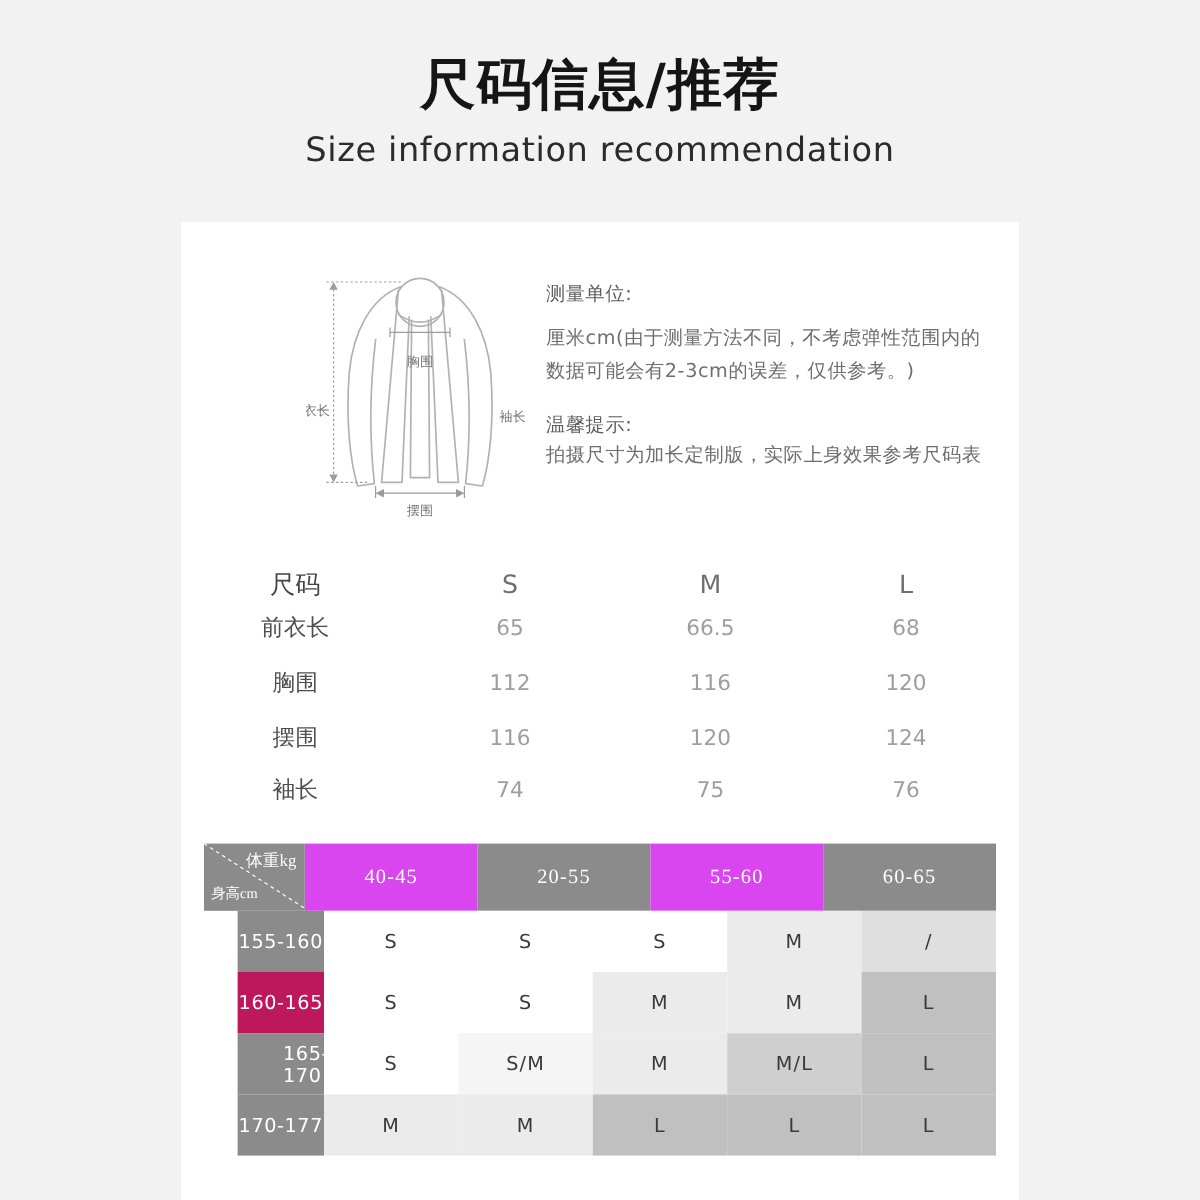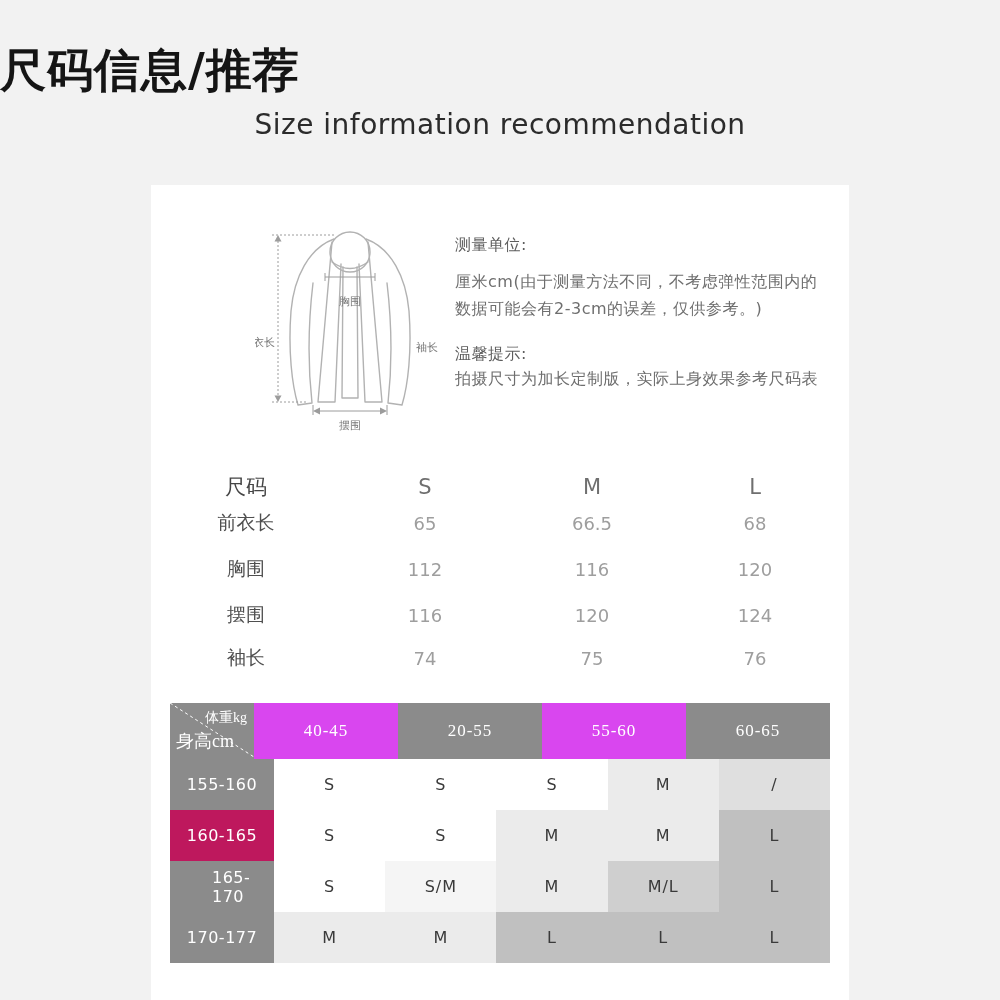--- a/index.html
+++ b/index.html
@@ -1,19 +1,19 @@
 <!DOCTYPE html>
 <html><head>
 <meta charset="utf-8">
 <style>
   * { margin:0; padding:0; box-sizing:border-box; }
   html,body { background:#f2f2f2; }
   .page { position:relative; width:1000px; height:1000px; background:#f2f2f2;
           font-family:"DejaVu Sans","Liberation Sans",sans-serif; overflow:hidden; }
-  .title { position:absolute; left:0; top:40px; width:100%; text-align:left;
+  .title { position:absolute; left:0; top:40px; width:100%; text-align:center;
            font-size:46px; font-weight:700; color:#151515; letter-spacing:1px; }
   .subtitle { position:absolute; left:0; top:108px; width:100%; text-align:center;
               font-size:28px; font-weight:400; color:#2b2b2b; letter-spacing:0.5px; }
   .card { position:absolute; left:151px; top:185px; width:698px; height:815px; background:#ffffff; }
 
   
   .sketch { position:absolute; left:104px; top:30px; width:190px; height:220px; }
   .sketch .outline { stroke:#b2b2b2; fill:none; stroke-width:1.4; stroke-linecap:round; stroke-linejoin:round; }
   .sketch .meas { stroke:#9c9c9c; fill:none; stroke-width:1; }
   .sketch .meas-dash { stroke:#9c9c9c; fill:none; stroke-width:1; stroke-dasharray:2 2; }
@@ -38,26 +38,26 @@
   .st-r1 { top:324px; } .st-r2 { top:370px; } .st-r3 { top:416px; } .st-r4 { top:459px; }
   .st-label { font-size:19px; color:#4f4f4f; }
   .st-val { font-size:18px; color:#9e9e9e; }
 
   
   .matrix { position:absolute; left:19px; top:518px; width:660px; }
   .mx-header { display:flex; height:56px;font-family:Liberation Serif, serif; }
   .mx-corner { position:relative; width:84px; flex:none; }
   .mx-corner svg { position:absolute; left:0; top:0; }
   .mx-corner-top { position:absolute; top:6px; right:7px; color:#ffffff; font-size:14px; }
-  .mx-corner-bottom { position:absolute; bottom:6px; left:6px; color:#ffffff; font-size:18px;margin-top:36px; }
+  .mx-corner-bottom { position:absolute; bottom:6px; left:6px; color:#ffffff; font-size:12px;margin-top:36px; }
   .mx-col { flex:1; display:flex; align-items:center; justify-content:center;
             color:#ffffff; font-size:17px; letter-spacing:1px; }
   .mx-row { display:flex; height:51px; }
-  .mx-rowlabel { width:104px; flex:none; color:#ffffff; display:flex; align-items:center;
-                 justify-content:center; font-size:16px; letter-spacing:0.5px; }
+  .mx-rowlabel { width:72px; flex:none; color:#ffffff; display:flex; align-items:center;
+                 justify-content:center; font-size:16px; letter-spacing:0.5px;margin-left:28px; }
   .mx-cell { flex:1; display:flex; align-items:center; justify-content:center;
              font-size:16px; color:#3a3a3a; letter-spacing:1px; background:#ffffff; }
 </style>
 </head>
 <body>
 
 <div class="page">
 
   <div class="title">尺码信息/推荐</div>
   <div class="subtitle">Size information recommendation</div>

